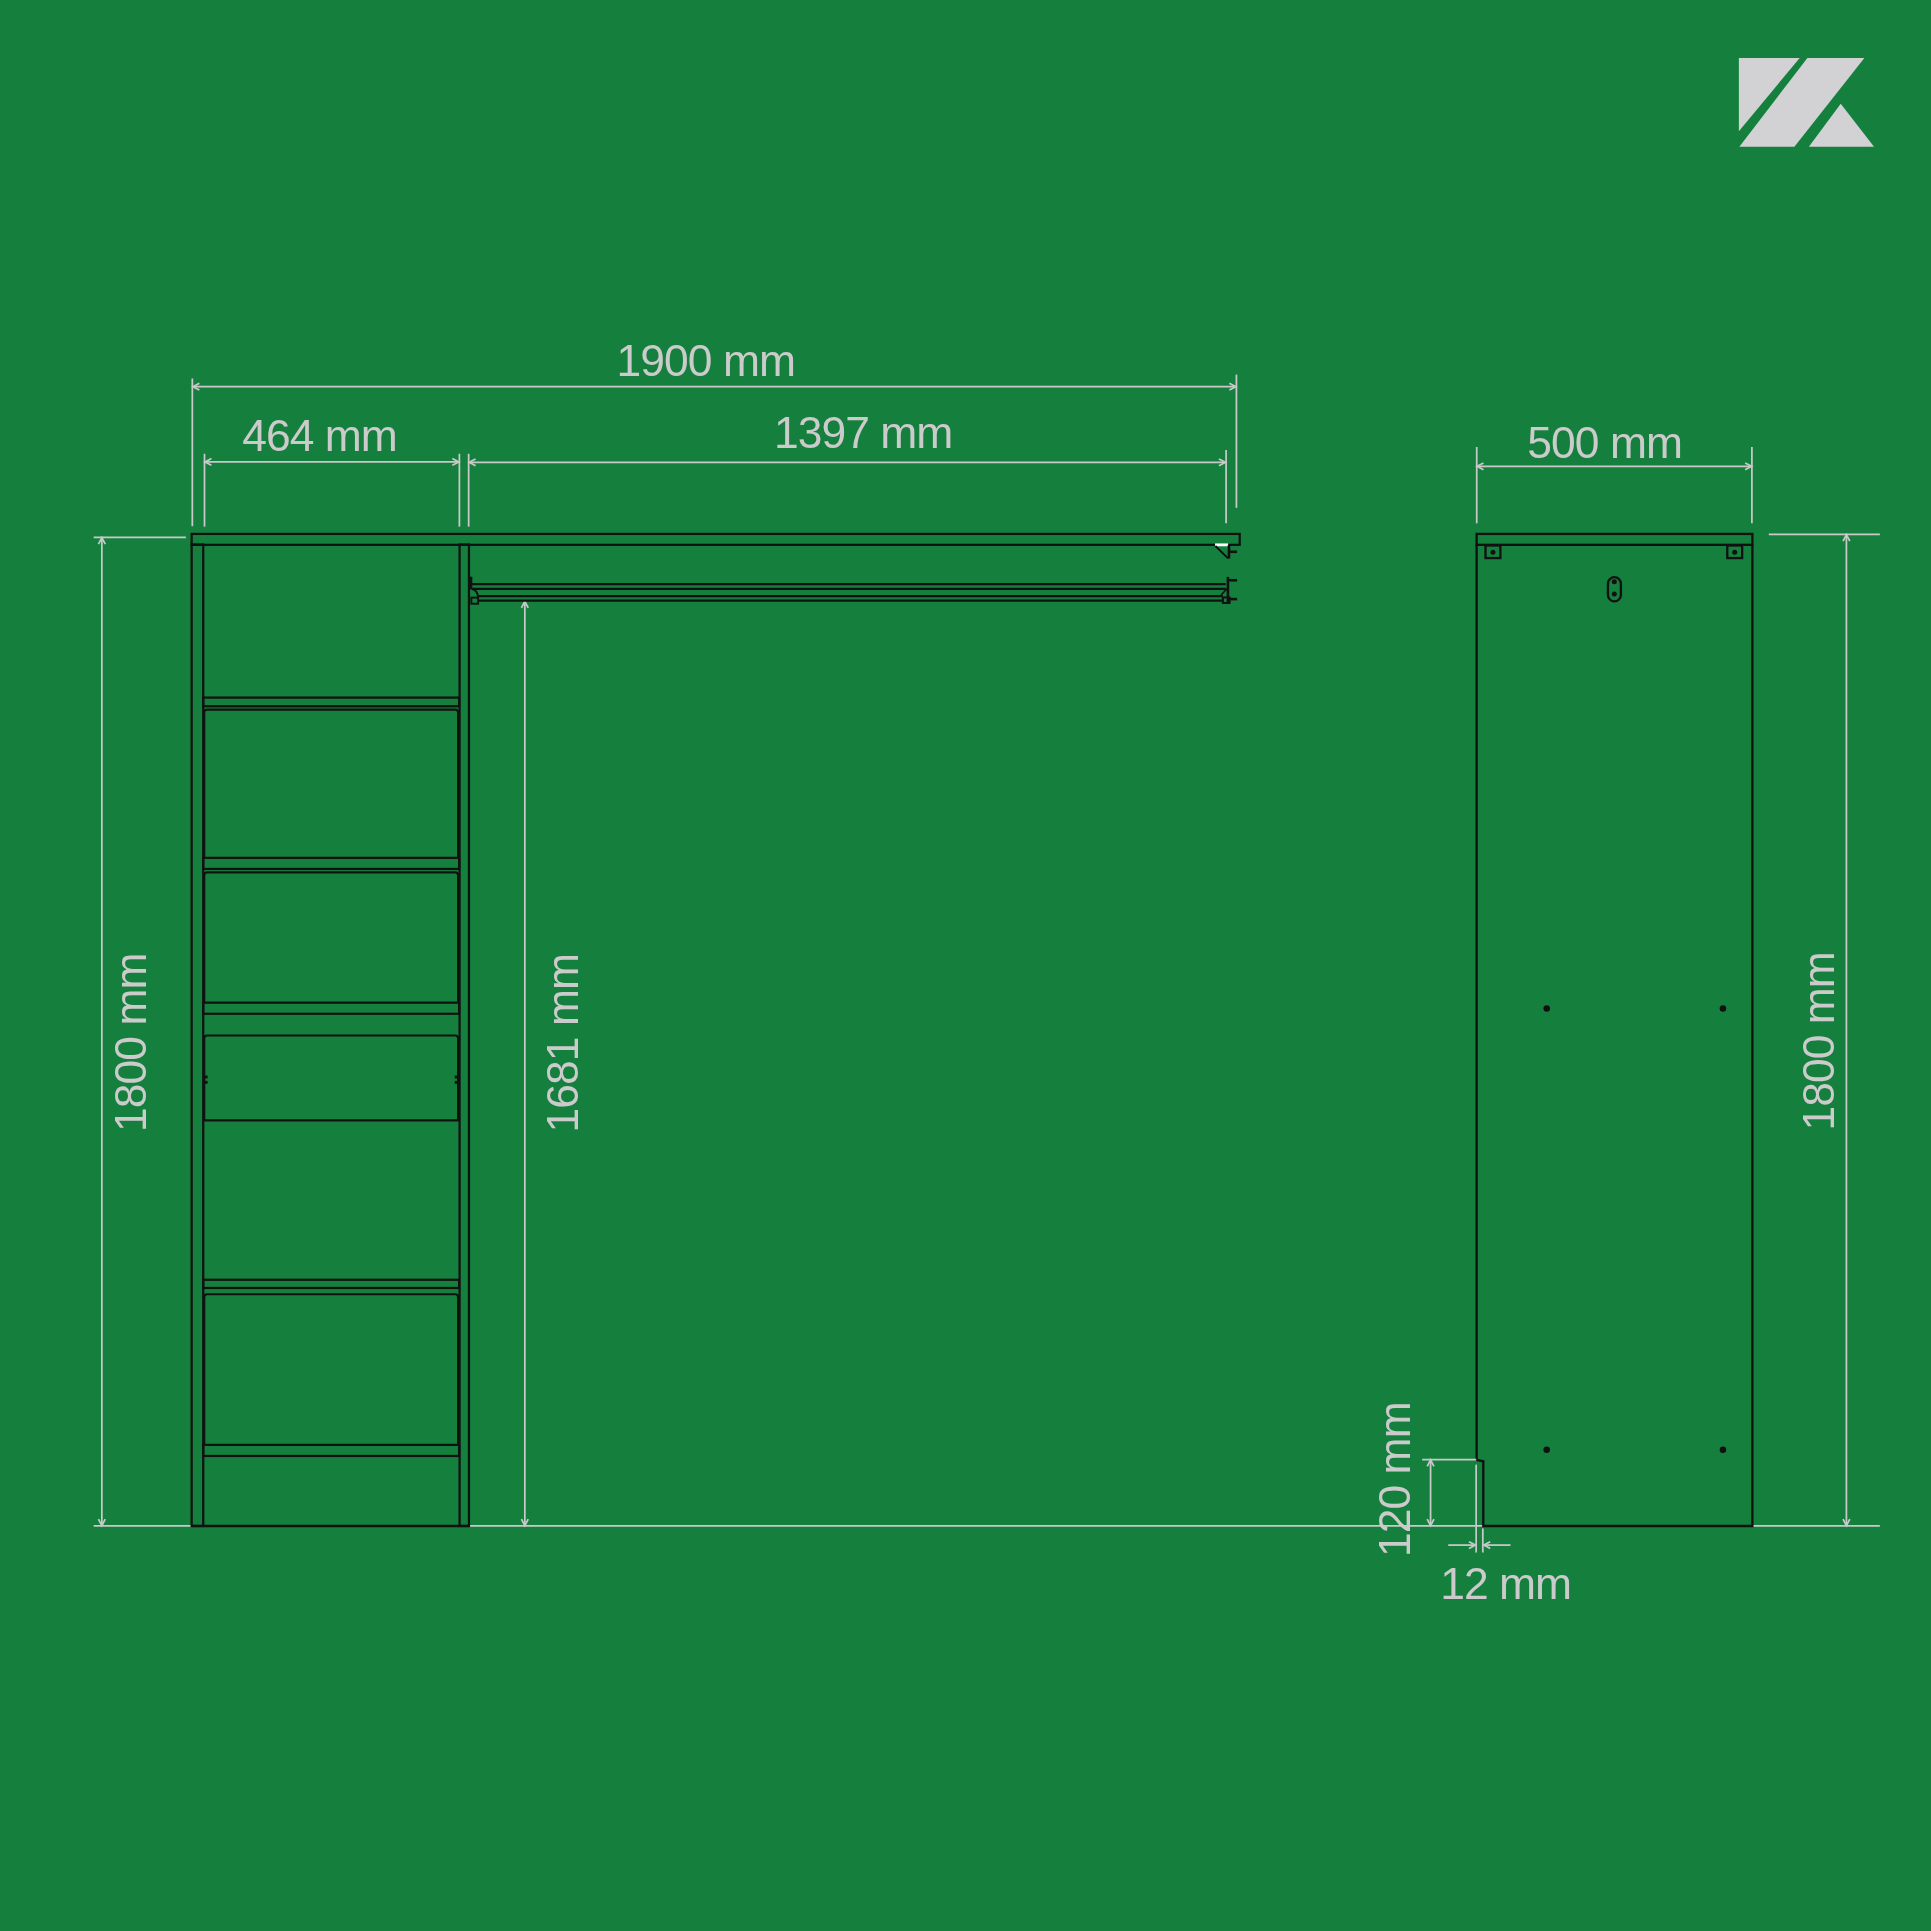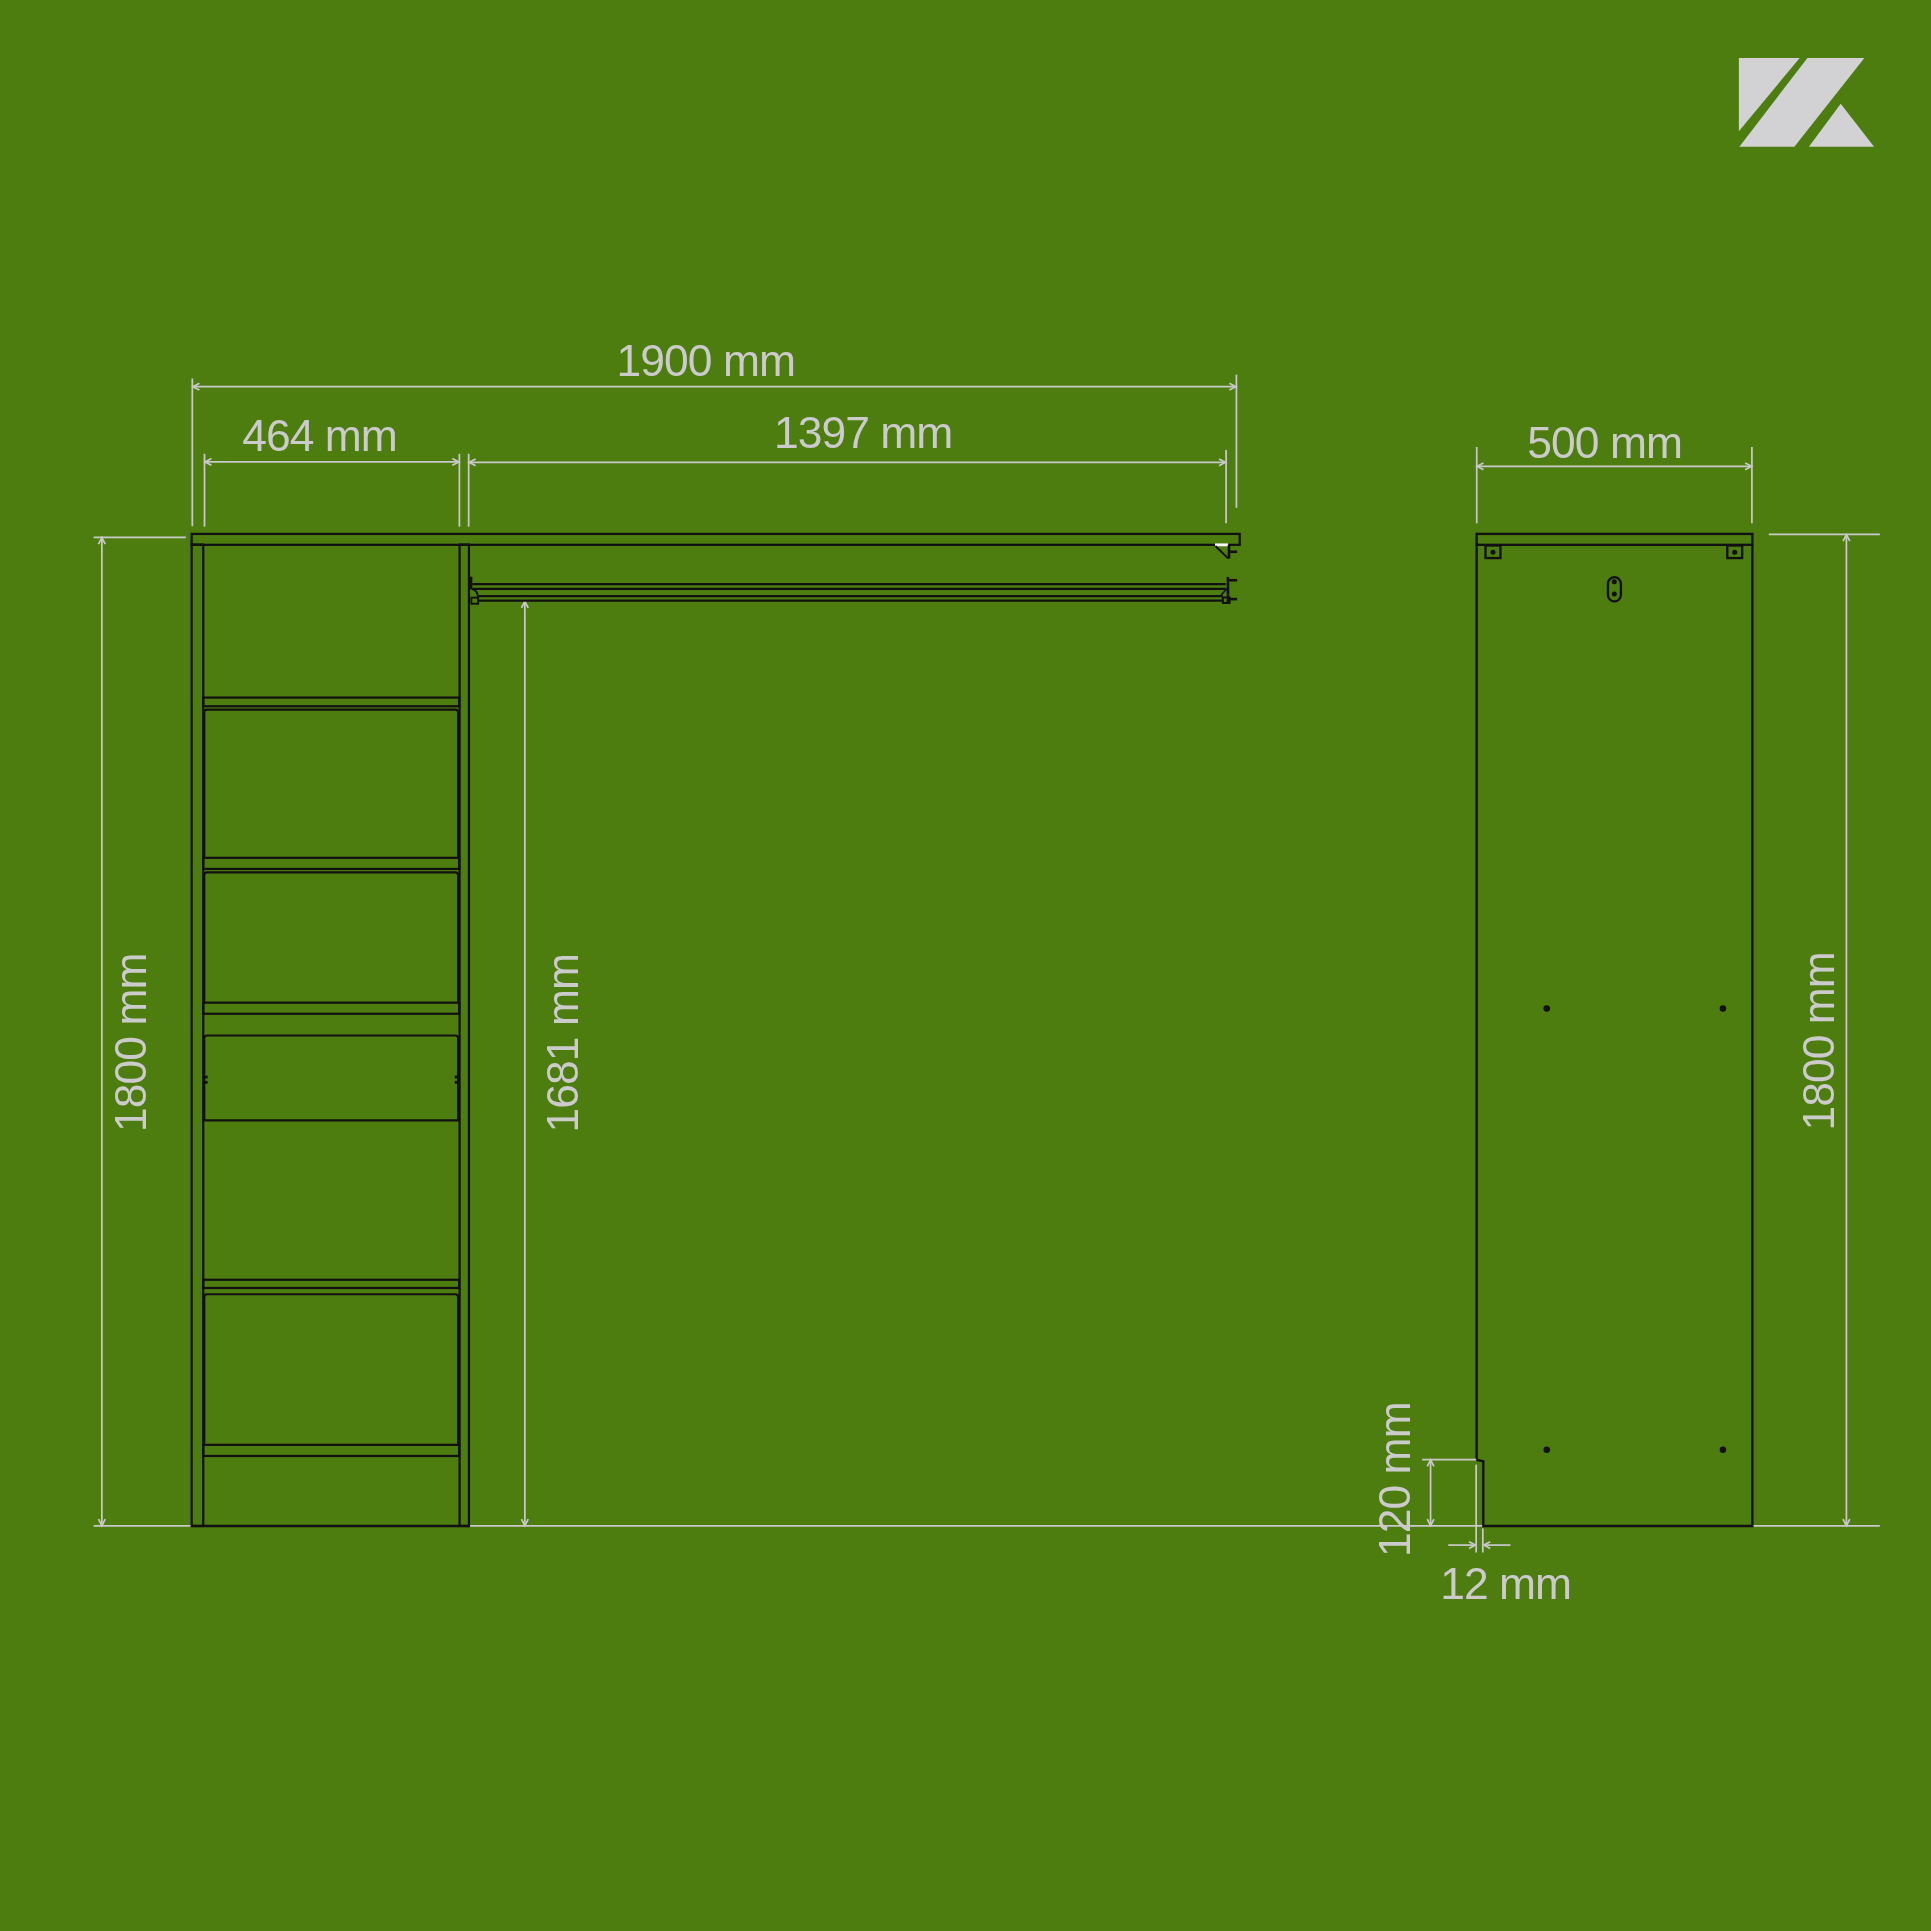--- a/index.html
+++ b/index.html
@@ -1,16 +1,16 @@
 <!DOCTYPE html>
 <html><head>
 <meta charset="utf-8">
 <style>
   html,body{margin:0;padding:0;background:#ffffff;}
-  #canvas{width:1931px;height:1931px;position:relative;background:#4d7c0f;}
+  #canvas{width:1931px;height:1931px;position:relative;background:#15803d;}
   svg{display:block;}
   text{font-family:"Liberation Sans", sans-serif;}
 </style>
 </head>
 <body>
 <div id="canvas">
 <svg width="1931" height="1931" viewBox="0 0 2000 2000" fill="none">
 
 <g fill="#d2d2d4" stroke="none">
   <path d="M1801,60 L1864,60 L1801,136 Z"></path>

